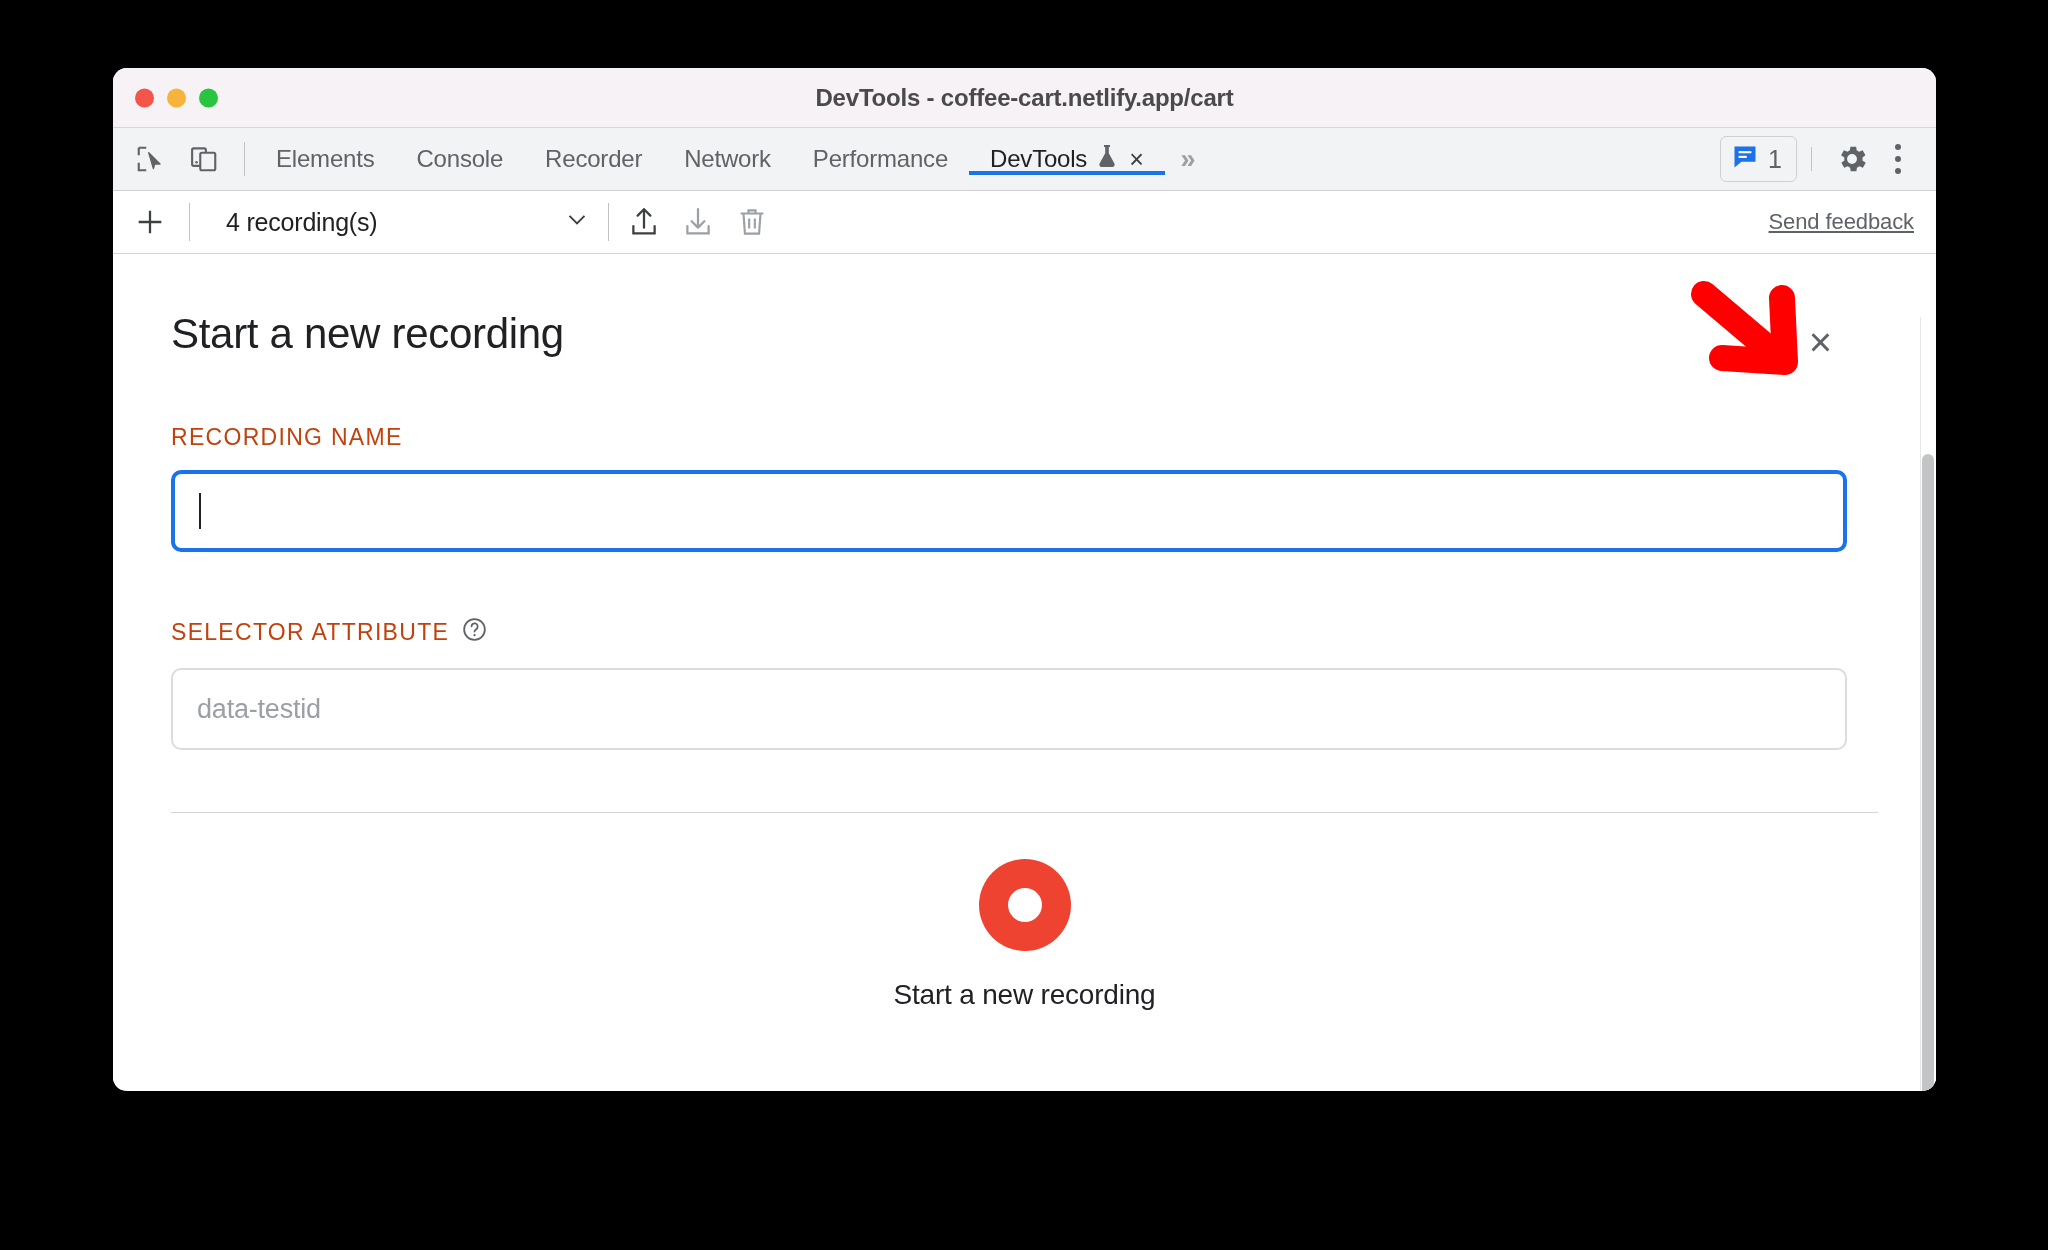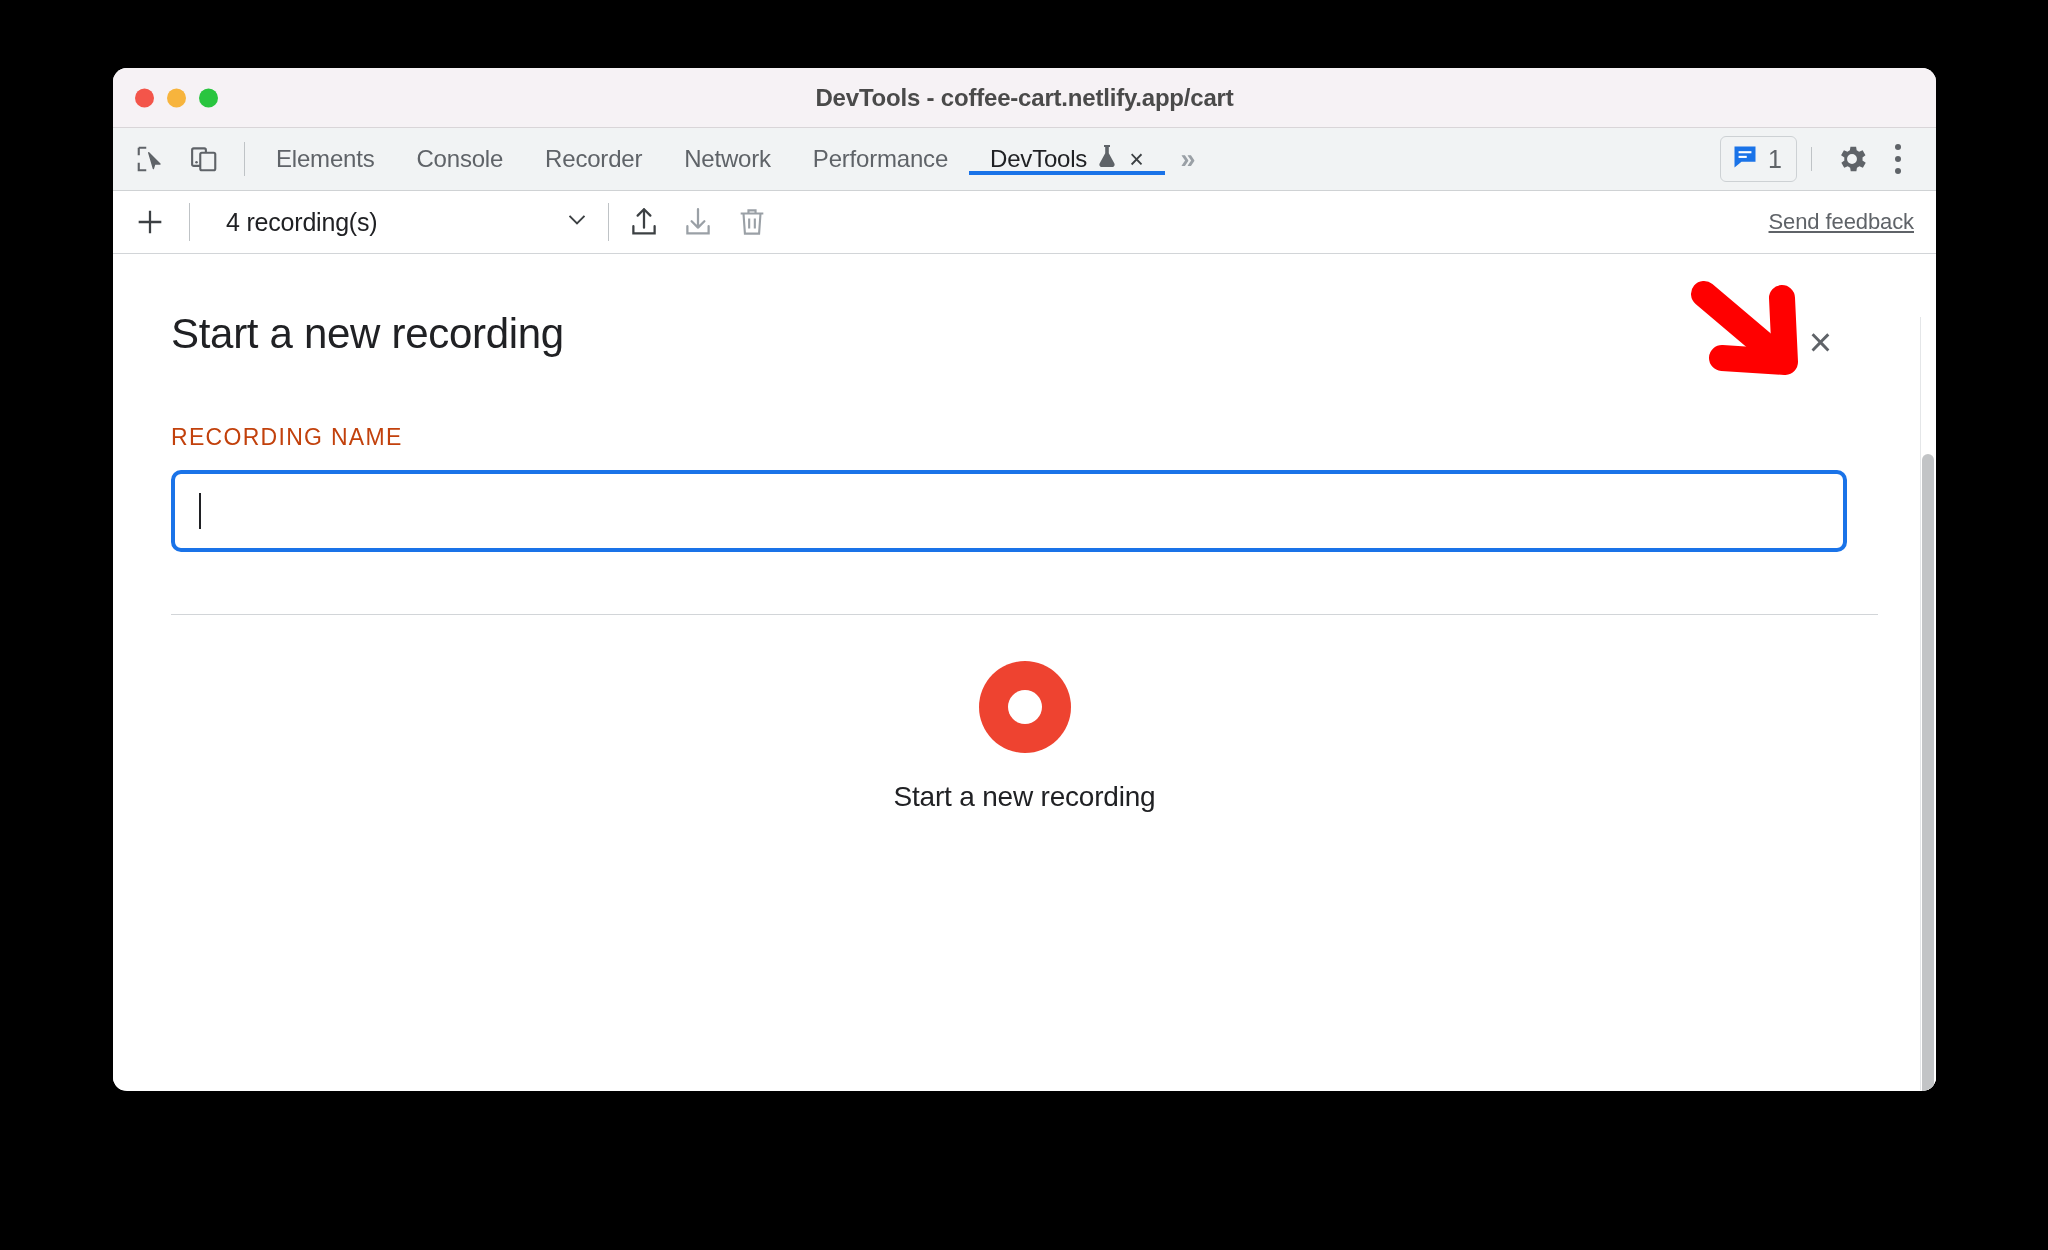--- a/index.html
+++ b/index.html
@@ -435,20 +435,35 @@
         <div class="field-block">
           <div class="field-label">
             <span>RECORDING NAME</span>
           </div>
           <div class="txt-input focused">
             <span class="caret-bar"></span>
             <span></span>
           </div>
         </div>
 
+        <div class="field-block field-block-2">
+          <div class="field-label">
+            <span>SELECTOR ATTRIBUTE</span>
+            <span>
+              <svg width="27" height="27" viewBox="0 0 24 24" fill="none" stroke="#5f6368" stroke-width="1.6">
+                <circle cx="12" cy="12" r="9.2"></circle>
+                <path d="M9.4 9.2a2.7 2.7 0 115.2 1c0 1.7-2.6 2-2.6 3.6" stroke-linecap="round"></path>
+                <circle cx="12" cy="17.1" r="1" fill="#5f6368" stroke="none"></circle>
+              </svg>
+            </span>
+          </div>
+          <div class="txt-input plain">
+            <span class="placeholder">data-testid</span>
+          </div>
+        </div>
 
         <div class="divider"></div>
       </div>
 
       <div class="start-area">
         <div class="record-dot">
           <div class="hole"></div>
         </div>
         <div class="start-label">Start a new recording</div>
       </div>

